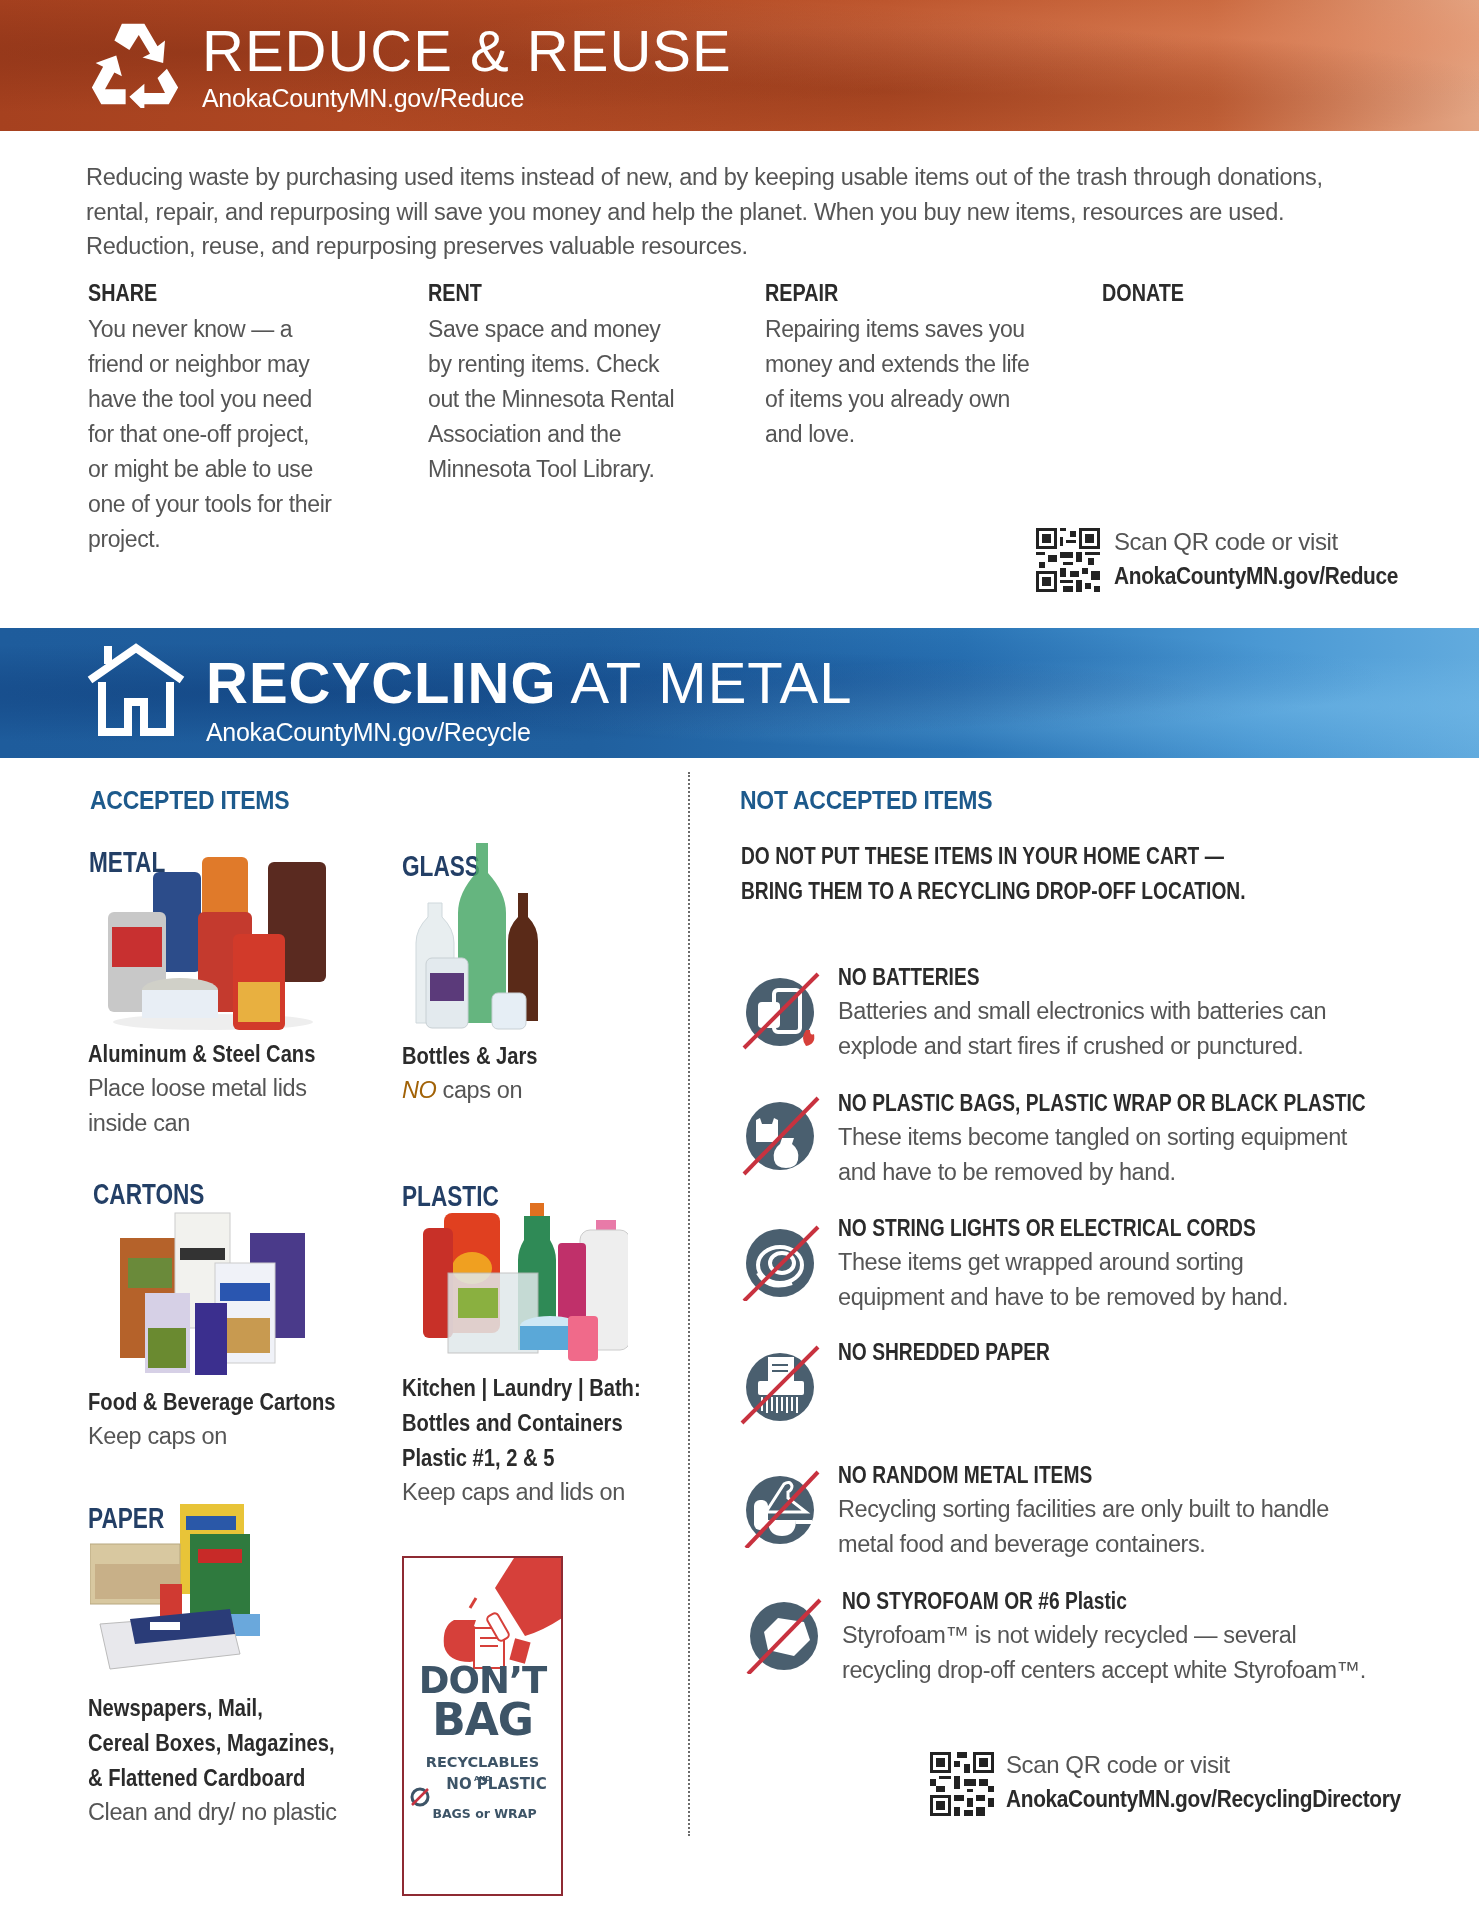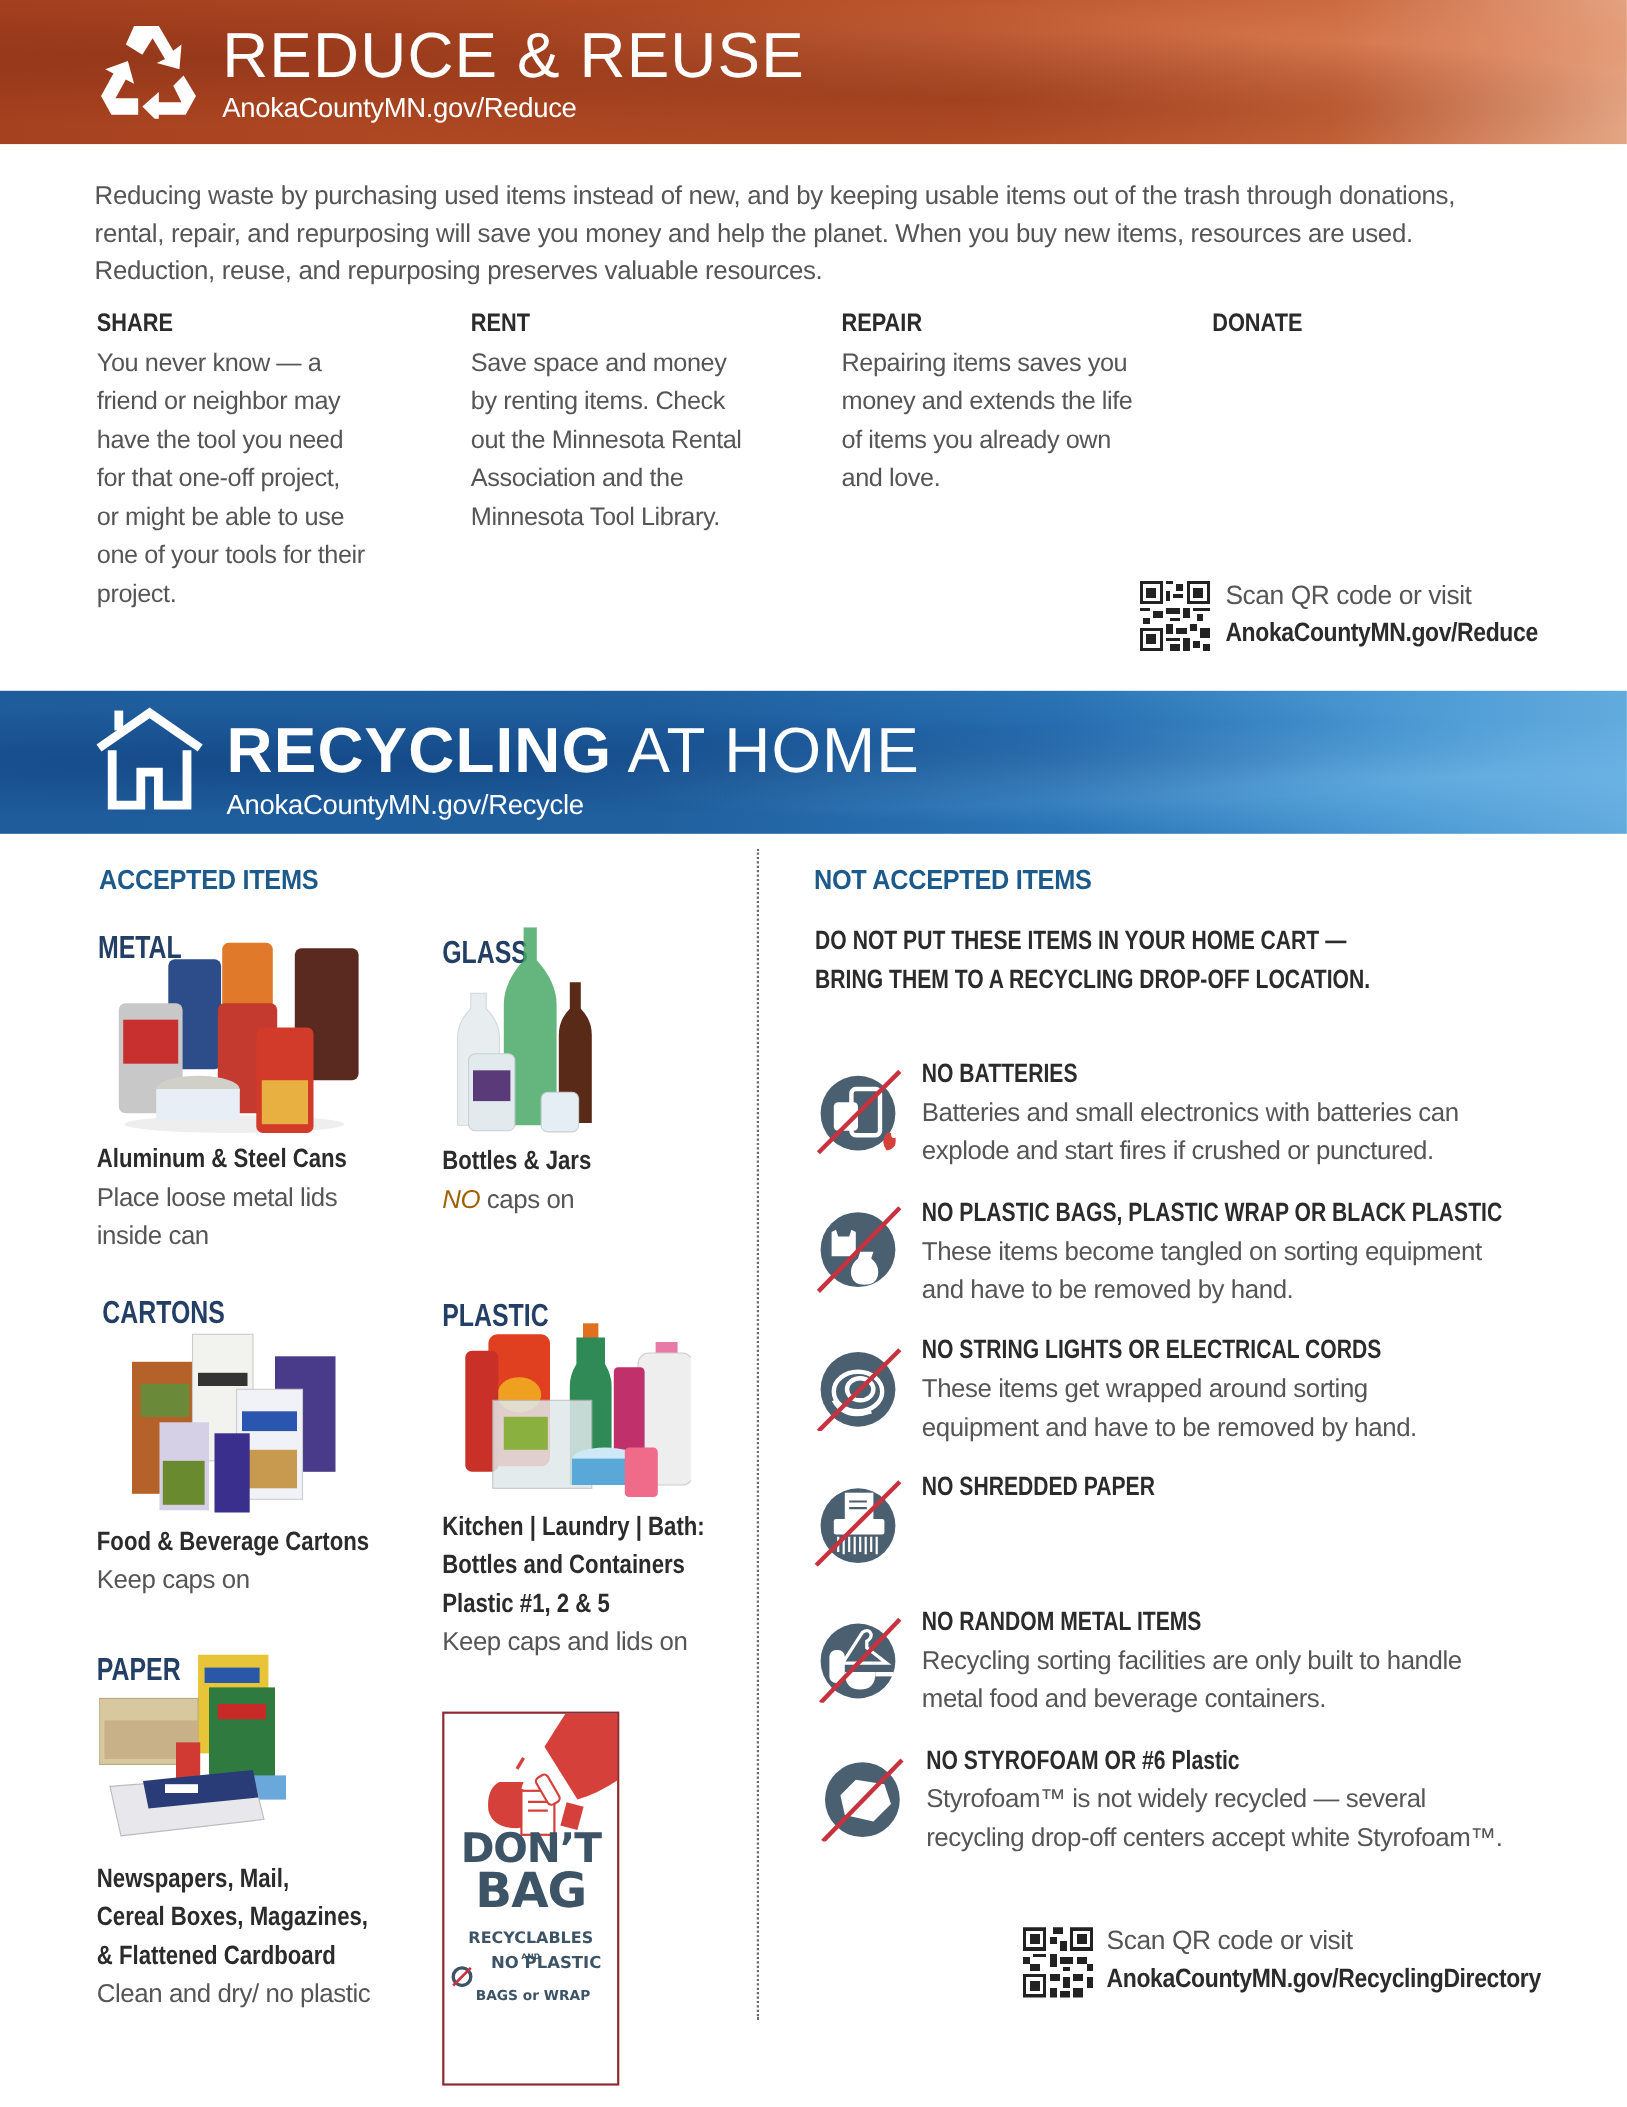--- a/index.html
+++ b/index.html
@@ -158,21 +158,21 @@
 
 <div class="band band-blue">
   <svg class="band-icon" style="left:86px;top:14px;" width="100" height="96" viewBox="0 0 100 96">
     <g fill="none" stroke="#fff" stroke-width="8" stroke-linejoin="miter">
       <polyline points="4,38 50,6 96,38"></polyline>
       <polyline points="16,40 16,90 42,90 42,60 58,60 58,90 84,90 84,40"></polyline>
     </g>
     <rect x="18" y="4" width="8" height="18" fill="#fff"></rect>
   </svg>
   <div class="band-title" style="left:206px;top:26px;">
-    <b>RECYCLING</b><span> AT HOME</span>
+    <b>RECYCLING</b><span> AT METAL</span>
   </div>
   <div class="band-url" style="left:206px;top:92px;">AnokaCountyMN.gov/Recycle</div>
 </div>
 
 <div class="sec-head" style="left:90px;top:786px;">ACCEPTED ITEMS</div>
 
 <div class="cat-title" style="left:89px;top:848px;">METAL</div>
 <svg class="cat-img" style="left:98px;top:842px;" width="230" height="190" viewBox="0 0 230 190">
   <ellipse cx="115" cy="180" rx="100" ry="8" fill="#eee"></ellipse>
   <rect x="55" y="30" width="48" height="100" rx="6" fill="#2c4c8a"></rect>

